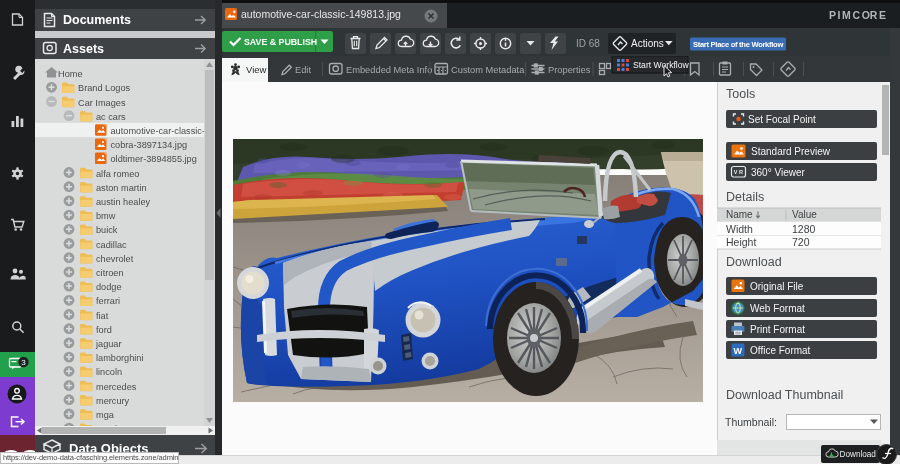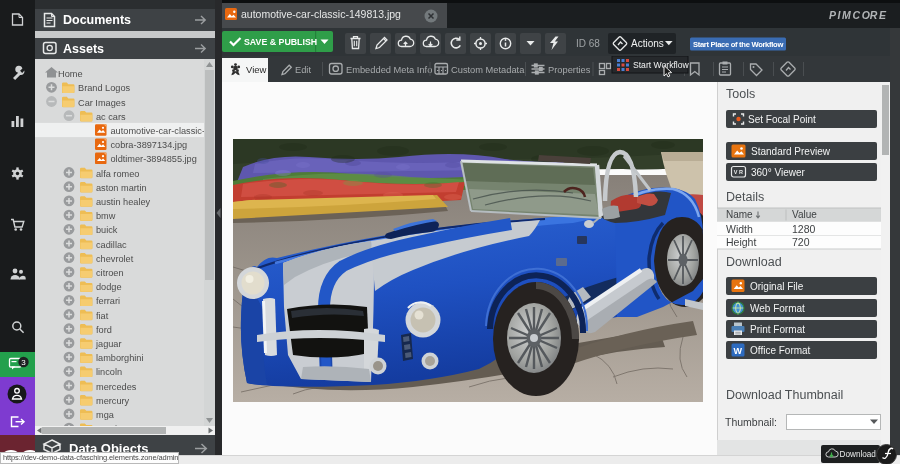--- a/index.html
+++ b/index.html
@@ -241,21 +241,21 @@
   <div class="abs" style="left:222px;top:0;width:678px;height:3px;background:#0d0f10;"></div>
   <div class="abs" style="left:222px;top:3px;width:225px;height:25px;background:#46494c;"></div>
   <svg class="abs" style="left:222px;top:3px;" width="225" height="25" viewBox="0 0 225 25">
     <rect x="3" y="5" width="12" height="12" rx="1.5" fill="#e8680f"></rect>
     <path d="M5 14.5 l2.8-3.5 l2 2.2 l1.8-1.5 l2.4 2.8 z" fill="#fff"></path>
     <circle cx="12.3" cy="8.7" r="1.2" fill="#fff"></circle>
     <text x="19" y="15" font-size="10.5" fill="#e6e7e7" font-family="Liberation Sans">automotive-car-classic-149813.jpg</text>
     <circle cx="209" cy="13" r="6.5" fill="#73797c"></circle>
     <path d="M206.5 10.5 l5 5 M211.5 10.5 l-5 5" stroke="#2e3134" stroke-width="1.5"></path>
   </svg>
-  <div class="abs" style="left:829px;top:9px;width:70px;color:#b2b5b7;font-size:10.5px;font-weight:bold;letter-spacing:1.6px;font-style:italic;">PIMC<span style="letter-spacing:0">O</span>RE</div>
+  <div class="abs" style="left:829px;top:9px;width:70px;color:#b2b5b7;font-size:10.5px;font-weight:bold;letter-spacing:1.6px;">PIMC<span style="letter-spacing:0">O</span>RE</div>
 
   <div class="abs" style="left:222px;top:28px;width:678px;height:28px;background:#2f3437;"></div>
   <svg class="abs" style="left:222px;top:28px;" width="678" height="28" viewBox="0 0 678 28">
     <defs>
         <rect id="tbtn" width="21" height="21" rx="2" fill="#3f4346"></rect>
       </defs>
 
     <rect x="0" y="3" width="111" height="21" rx="2" fill="#2f9e49"></rect>
     <rect x="93" y="3" width="1.2" height="21" fill="#23813a"></rect>
     <path d="M8 13.5 l3.5 3.5 l7-7" stroke="#fff" stroke-width="2.2" fill="none"></path>

